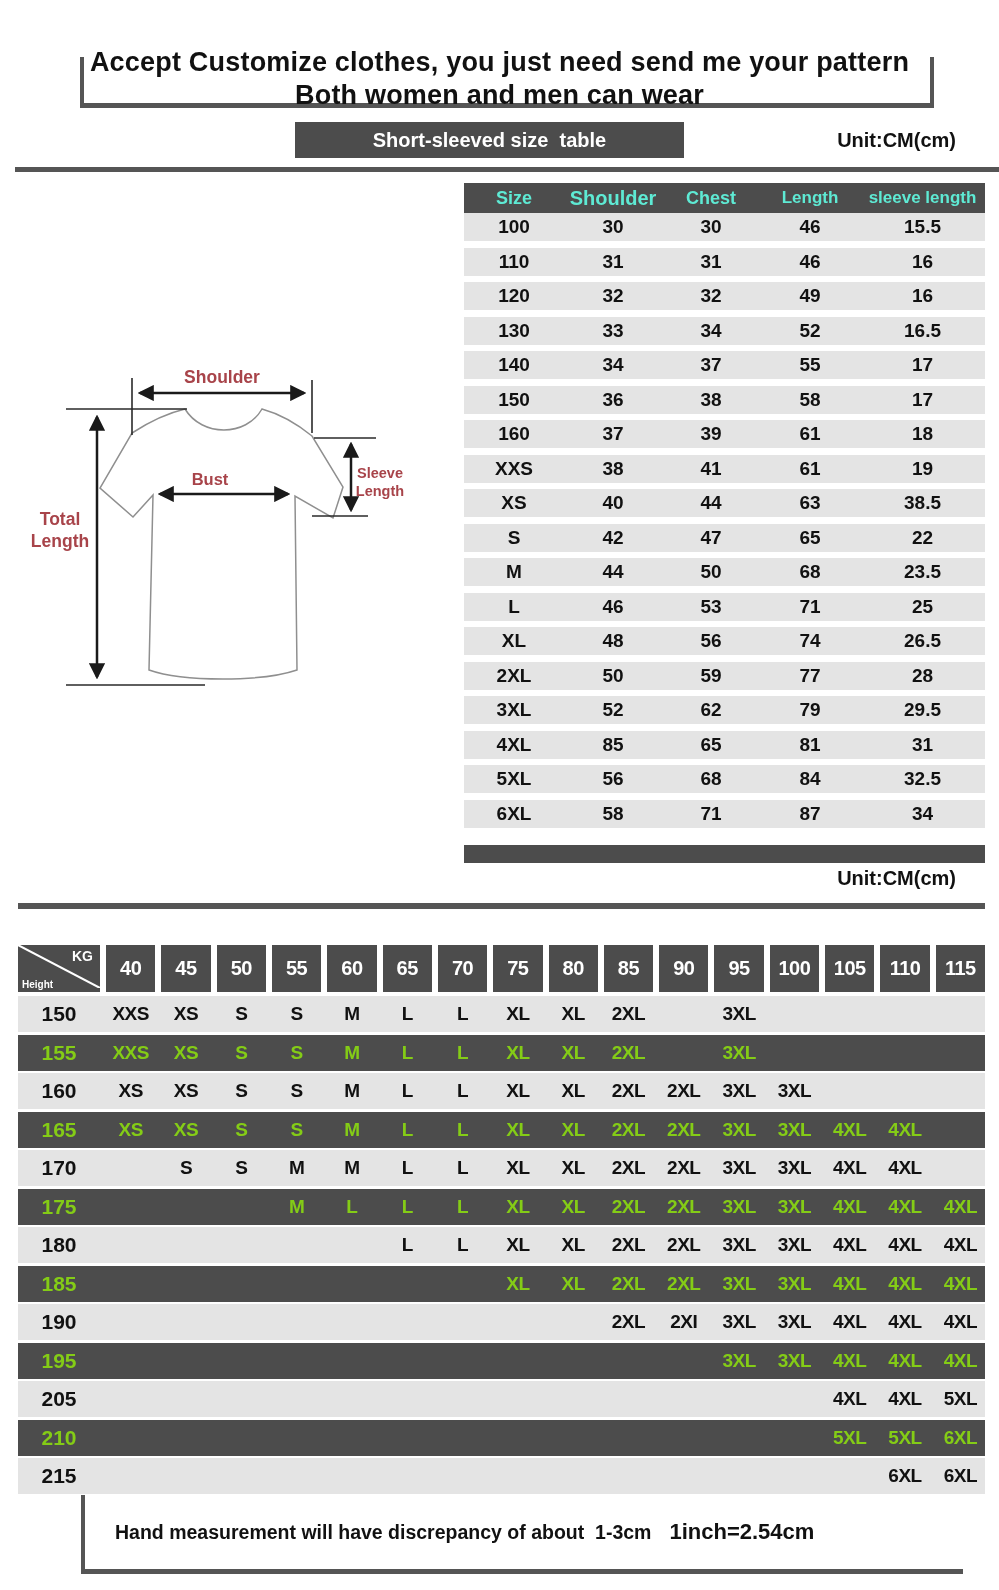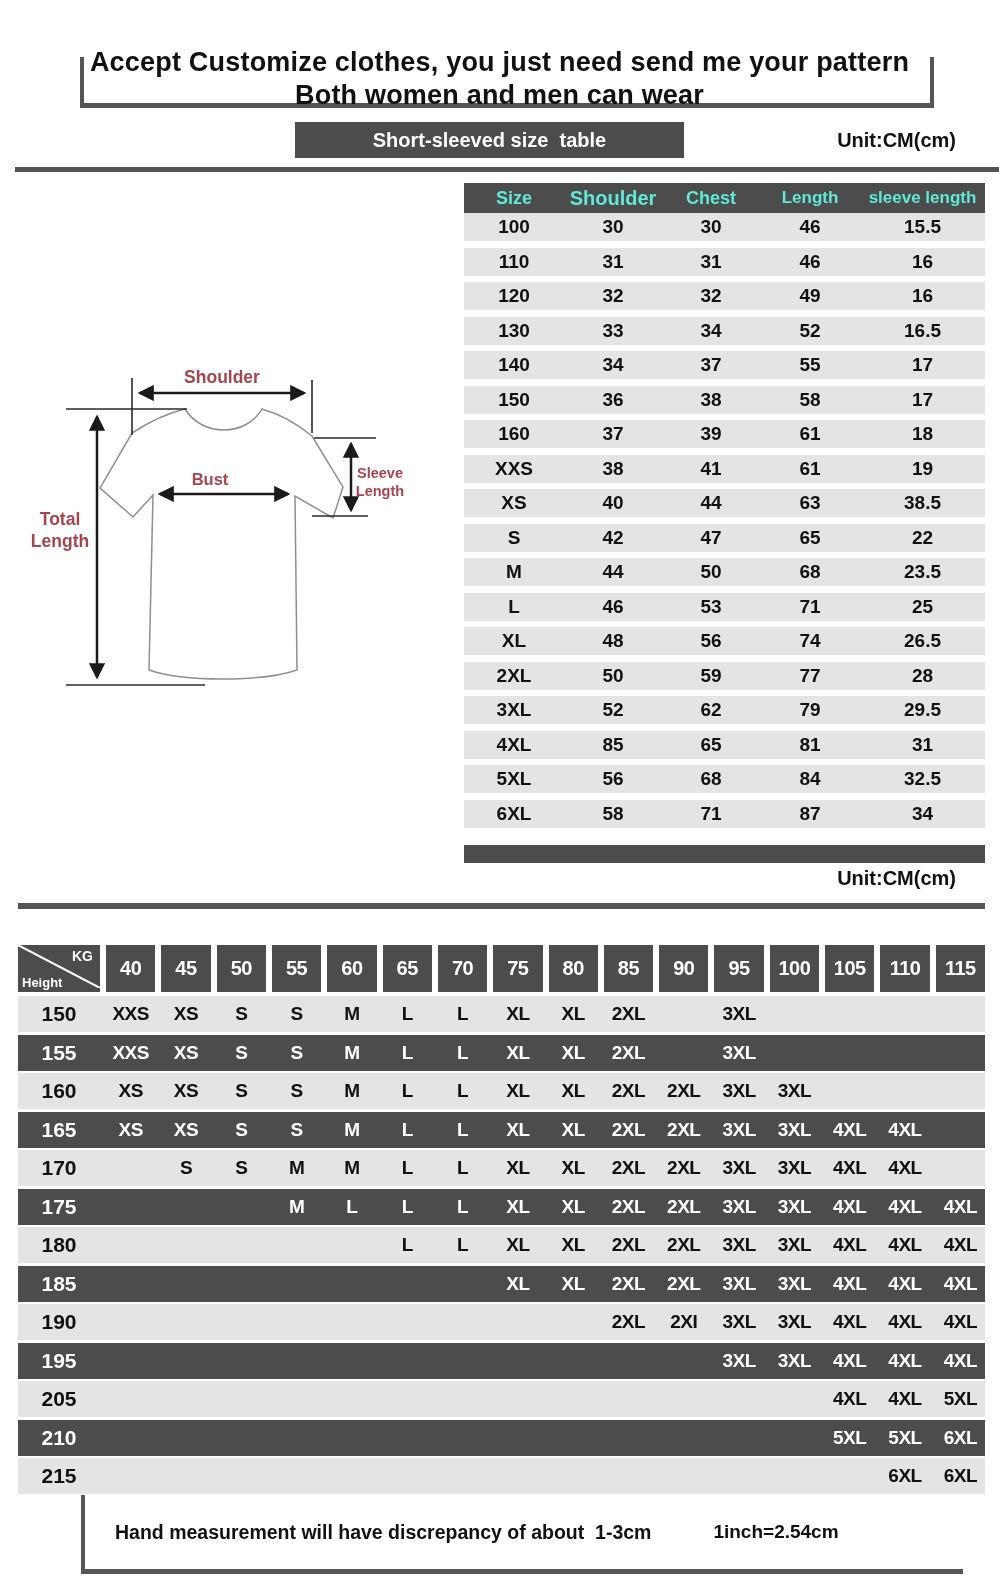--- a/index.html
+++ b/index.html
@@ -39,34 +39,34 @@
   .st-hc.c3{font-size:17px;} .st-hc.c4{font-size:17px;}
   .st-row{height:28px; background:var(--light-row); margin-bottom:6.5px; font-size:19px;}
   .table1-bar{position:absolute; left:464px; top:845px; width:521px; height:18px; background:var(--dark);}
   
   .matrix{position:absolute; left:18px; top:945px; width:967px;}
   .m-head,.m-row{display:grid; grid-template-columns:82px repeat(16,1fr); column-gap:6px;}
   .m-head{height:47px; margin-bottom:4px;border-radius:17px;}
   .m-corner{position:relative; background:var(--dark); color:#fff;}
   .m-corner svg{position:absolute; left:0; top:0;}
   .m-corner .kg{position:absolute; right:7px; top:3px; font-size:14px;}
-  .m-corner .hlabel{position:absolute; left:4px; bottom:2px; font-size:13px;}
+  .m-corner .hlabel{position:absolute; left:4px; bottom:2px; font-size:10px;}
   .m-wcell{background:var(--dark); color:#fff; display:flex; align-items:center;
     justify-content:center; font-size:20px; letter-spacing:-0.5px;}
   .m-row{height:36px; margin-bottom:2.5px; align-items:center; text-align:center;
     font-size:19px; letter-spacing:-0.5px;}
   .m-row.light{background:var(--light-row); color:#111;}
-  .m-row.dark{background:var(--dark); color:#ffffff;}
+  .m-row.dark{background:var(--dark); color:#84cc16;}
   .m-row .h{font-size:21px; letter-spacing:0;}
   
   .footer-frame{position:absolute; left:81px; top:1495px; width:878px; height:74px;
     border-left:4px solid var(--line); border-bottom:5px solid var(--line);
     display:flex; align-items:center;}
   .footer-note{margin-left:30px; font-size:19.5px; white-space:pre;}
-  .footer-conv{margin-left:62px; font-size:19px;}
+  .footer-conv{margin-left:18px; font-size:22px;}
 </style>
 </head>
 <body>
 
 <div class="page">
 
   <div class="quote-frame"></div>
   <div class="quote-text">
     <div>Accept Customize clothes, you just need send me your pattern</div>
     <div>Both women and men can wear</div>

